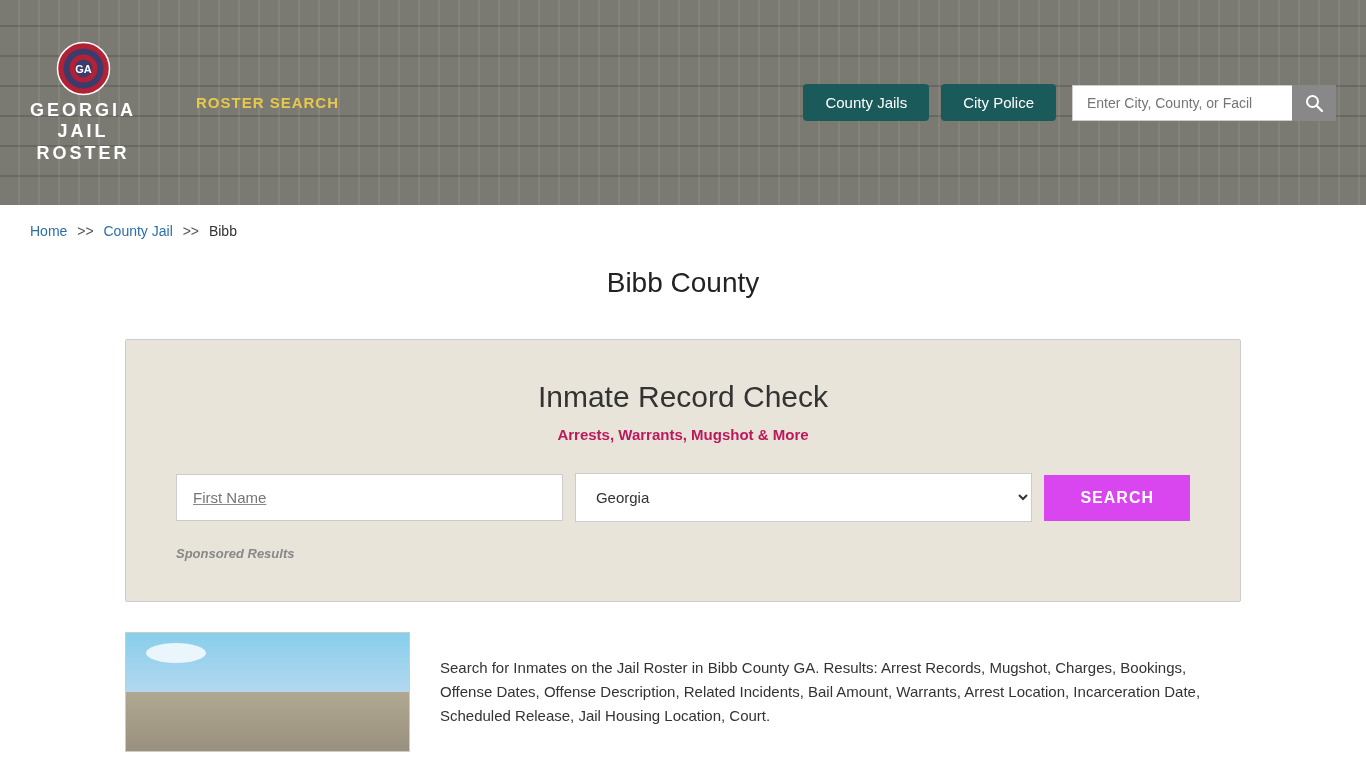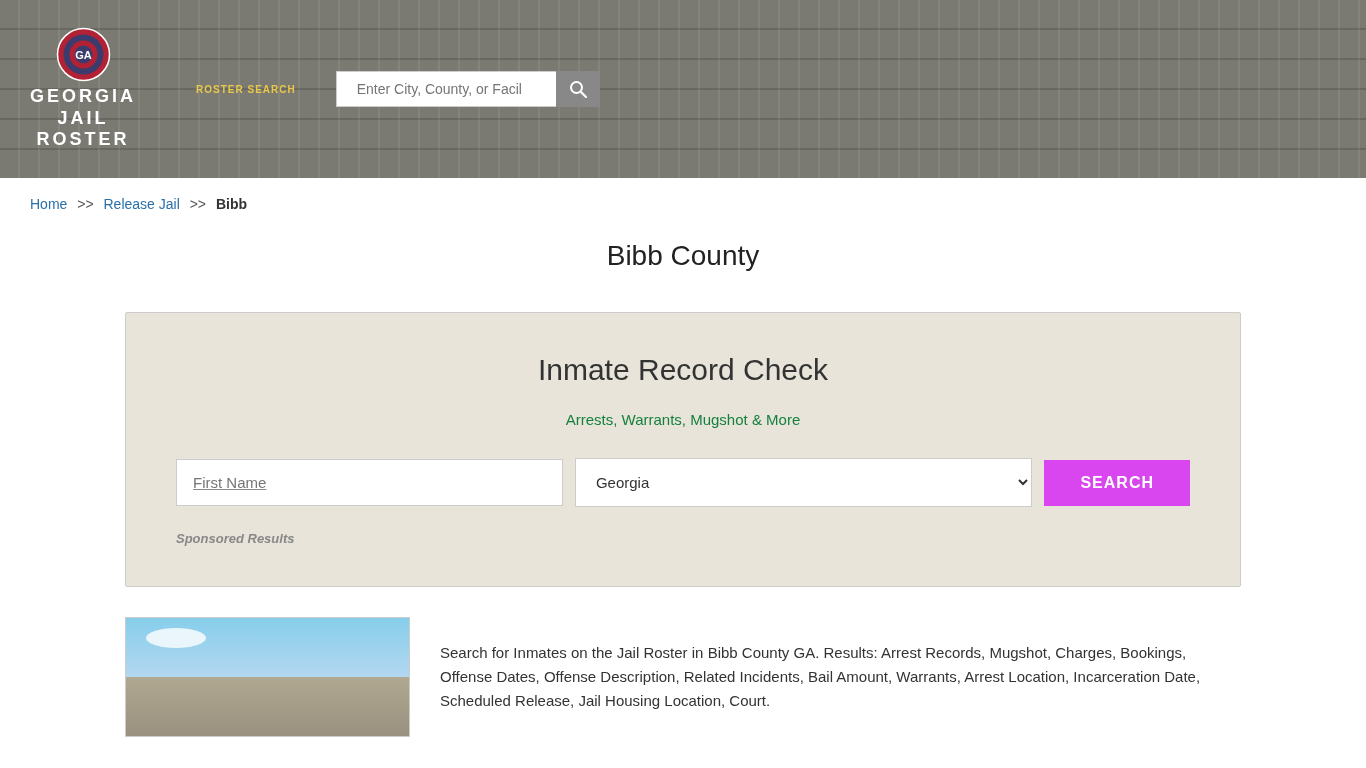--- a/index.html
+++ b/index.html
@@ -2,21 +2,21 @@
 <html><head>
   <meta charset="utf-8">
   <style>
     * { box-sizing: border-box; margin: 0; padding: 0; }
     body { font-family: Arial, sans-serif; background: #fff; color: #333; }
 
     
     .header {
       position: relative;
       width: 1366px;
-      height: 178px;
+      height: 205px;
       overflow: hidden;
       background: #5a5a5a;
     }
     
     .header-bg-texture {
       position: absolute;
       inset: 0;
       background: repeating-linear-gradient(
         90deg,
         transparent 0px,
@@ -76,21 +76,21 @@
       line-height: 1.2;
     }
 
     .nav-area {
       display: flex;
       align-items: center;
       flex: 1;
     }
     .nav-roster-search {
       color: #e8c84a;
-      font-size: 10px;
+      font-size: 15px;
       font-weight: bold;
       letter-spacing: 1px;
       text-transform: uppercase;
       cursor: pointer;
       margin-right: 40px;
     }
 
     .nav-buttons {
       display: flex;
       gap: 12px;
@@ -107,21 +107,21 @@
       cursor: pointer;
       font-weight: 500;
     }
 
     .search-area {
       display: flex;
       align-items: center;
     }
     .search-input-header {
       width: 220px;
-      padding: 9px 20px;
+      padding: 9px 14px;
       border: 1px solid #ccc;
       border-right: none;
       font-size: 14px;
       outline: none;
       background: #fff;
       color: #555;
     }
     .search-btn-header {
       background: #888;
       border: 1px solid #888;
@@ -141,21 +141,21 @@
     }
     .breadcrumb a {
       color: #2a6fa8;
       text-decoration: none;
     }
     .breadcrumb-sep {
       margin: 0 6px;
       color: #555;
     }
     .breadcrumb-current {
-      font-weight: bold;
+      font-weight: normal;
       color: #333;
     }
 
     
     .page-title-section {
       text-align: center;
       padding: 10px 0 40px;
     }
     .page-title {
       font-size: 28px;
@@ -169,27 +169,28 @@
       background: #e8e4da;
       border: 1px solid #ccc;
       padding: 40px 50px 40px;
       border-radius: 2px;
     }
     .inmate-record-title {
       text-align: center;
       font-size: 30px;
       color: #333;
       font-weight: normal;
-      margin-bottom: 24px;
+      margin-bottom: 12px;
     }
     .inmate-record-subtitle {
       text-align: center;
       font-size: 15px;
-      color: #15803d;
+      color: #be185d;
       margin-bottom: 30px;
+      font-weight: bold;
     }
     .inmate-form-row {
       display: flex;
       gap: 12px;
       align-items: center;
       margin-bottom: 24px;
     }
     .inmate-input {
       flex: 1;
       padding: 14px 16px;
@@ -287,38 +288,42 @@
         <text x="27.5" y="32" text-anchor="middle" fill="#fff" font-size="11" font-weight="bold">GA</text>
       </svg>
       <div class="logo-text-georgia">GEORGIA</div>
       <div class="logo-text-jail">JAIL</div>
       <div class="logo-text-roster">ROSTER</div>
     </div>
 
     <div class="nav-area">
       <span class="nav-roster-search">ROSTER SEARCH</span>
 
+      <div class="nav-buttons">
+        <button class="nav-btn">County Jails</button>
+        <button class="nav-btn">City Police</button>
+      </div>
 
       <div class="search-area">
         <input class="search-input-header" type="text" placeholder="Enter City, County, or Facil" style="">
         <button class="search-btn-header">
           <svg width="18" height="18" viewBox="0 0 18 18" fill="none">
             <circle cx="7.5" cy="7.5" r="5.5" stroke="white" stroke-width="2"></circle>
             <line x1="11.5" y1="11.5" x2="17" y2="17" stroke="white" stroke-width="2.2" stroke-linecap="round"></line>
           </svg>
         </button>
       </div>
     </div>
   </div>
 </div>
 
 <nav class="breadcrumb">
   <a href="#">Home</a>
   <span class="breadcrumb-sep">&gt;&gt;</span>
-  <a href="#">Release Jail</a>
+  <a href="#">County Jail</a>
   <span class="breadcrumb-sep">&gt;&gt;</span>
   <span class="breadcrumb-current">Bibb</span>
 </nav>
 
 <div class="page-title-section">
   <h1 class="page-title">Bibb County</h1>
 </div>
 
 <div class="inmate-record-section">
   <h2 class="inmate-record-title">Inmate Record Check</h2>

